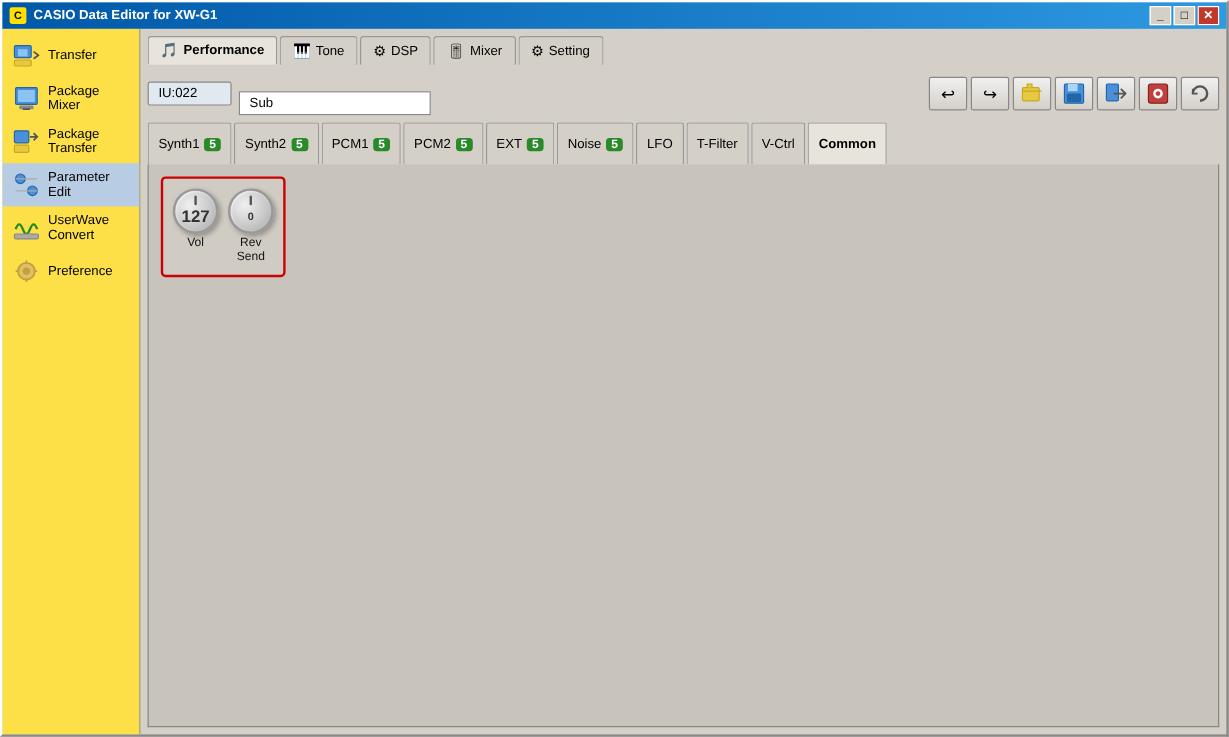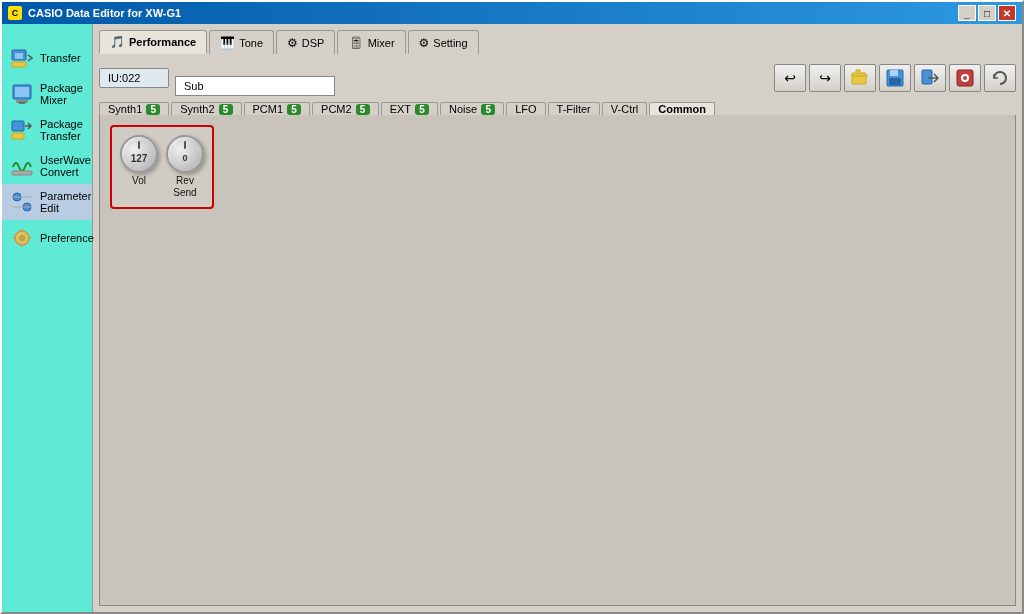--- a/index.html
+++ b/index.html
@@ -74,26 +74,26 @@
 
     
     .main-layout {
       display: flex;
       flex: 1;
       overflow: hidden;
     }
 
     
     .sidebar {
-      width: 91px;
-      background: #5eead4;
+      width: 115px;
+      background: #fde047;
       border-right: 1px solid #999;
       display: flex;
       flex-direction: column;
-      padding: 16px 0;
+      padding: 4px 0;
       flex-shrink: 0;
     }
     .sidebar-item {
       display: flex;
       align-items: center;
       gap: 6px;
       padding: 6px 8px;
       cursor: pointer;
       font-size: 11px;
       color: #000;
@@ -190,21 +190,21 @@
       font-size: 14px;
     }
 
     
     .inner-tabs {
       display: flex;
       gap: 2px;
       flex-shrink: 0;
     }
     .inner-tab {
-      padding: 0 8px;
+      padding: 11px 8px;
       background: #d4d0c8;
       border: 1px solid #999;
       border-bottom: none;
       cursor: pointer;
       font-size: 11px;
       border-radius: 2px 2px 0 0;
       display: flex;
       align-items: center;
       gap: 4px;
     }
@@ -327,38 +327,38 @@
       <div class="sidebar-item">
         <div class="sidebar-icon">
           <svg viewBox="0 0 22 22" fill="none" xmlns="http://www.w3.org/2000/svg">
             <rect x="1" y="2" width="12" height="10" rx="1" fill="#4a90d9" stroke="#2266a8" stroke-width="1"></rect>
             <path d="M14 7 L20 7 M17 4 L20 7 L17 10" stroke="#555" stroke-width="1.5" fill="none"></path>
             <rect x="1" y="14" width="12" height="6" rx="1" fill="#e8c840" stroke="#c8a820" stroke-width="1"></rect>
           </svg>
         </div>
         <span>Package Transfer</span>
       </div>
-      <div class="sidebar-item">
-        <div class="sidebar-icon">
-          <svg viewBox="0 0 22 22" fill="none" xmlns="http://www.w3.org/2000/svg">
-            <path d="M2 12 Q5 4 8 12 Q11 20 14 12 Q17 4 20 12" stroke="#2a8a2a" stroke-width="2" fill="none"></path>
-            <rect x="1" y="16" width="20" height="4" rx="1" fill="#aaa" stroke="#888" stroke-width="1"></rect>
-          </svg>
-        </div>
-        <span>UserWave Convert</span>
-      </div>
       <div class="sidebar-item active">
         <div class="sidebar-icon">
           <svg viewBox="0 0 22 22" fill="none" xmlns="http://www.w3.org/2000/svg">
             <circle cx="6" cy="6" r="4" fill="#4a90d9" stroke="#2266a8" stroke-width="1"></circle>
             <circle cx="16" cy="16" r="4" fill="#4a90d9" stroke="#2266a8" stroke-width="1"></circle>
             <path d="M2 16 L20 16 M2 6 L20 6" stroke="#aaa" stroke-width="1"></path>
           </svg>
         </div>
         <span>Parameter Edit</span>
+      </div>
+      <div class="sidebar-item">
+        <div class="sidebar-icon">
+          <svg viewBox="0 0 22 22" fill="none" xmlns="http://www.w3.org/2000/svg">
+            <path d="M2 12 Q5 4 8 12 Q11 20 14 12 Q17 4 20 12" stroke="#2a8a2a" stroke-width="2" fill="none"></path>
+            <rect x="1" y="16" width="20" height="4" rx="1" fill="#aaa" stroke="#888" stroke-width="1"></rect>
+          </svg>
+        </div>
+        <span>UserWave Convert</span>
       </div>
       <div class="sidebar-item">
         <div class="sidebar-icon">
           <svg viewBox="0 0 22 22" fill="none" xmlns="http://www.w3.org/2000/svg">
             <circle cx="11" cy="11" r="7" fill="#e0c060" stroke="#c0a040" stroke-width="1.5"></circle>
             <circle cx="11" cy="11" r="3" fill="#c0a040"></circle>
             <path d="M11 2 L11 5 M11 17 L11 20 M2 11 L5 11 M17 11 L20 11" stroke="#c0a040" stroke-width="1.5"></path>
           </svg>
         </div>
         <span>Preference</span>
@@ -469,21 +469,21 @@
         </div>
         <div class="inner-tab active">
           <span>Common</span>
         </div>
       </div>
 
       <div class="panel">
         <div class="knob-group">
           <div class="knob-item">
             <div class="knob">
-              <span style="font-size: 10px; position: absolute; top: 50%; z-index: 1; left: 50%; transform: translate(-50%, -50%); margin-top: 4px;">127</span>
+              <span style="font-size: 14px; position: absolute; top: 50%; z-index: 1; left: 50%; transform: translate(-50%, -50%); margin-top: 4px;">127</span>
             </div>
             <span class="knob-label">Vol</span>
           </div>
           <div class="knob-item">
             <div class="knob" style="--knob-rotation: 0deg;">
               <span style="font-size: 9px; position: absolute; top: 50%; z-index: 1; left: 50%; transform: translate(-50%, -50%); margin-top: 4px;">0</span>
             </div>
             <span class="knob-label">Rev<br>Send</span>
           </div>
         </div>

